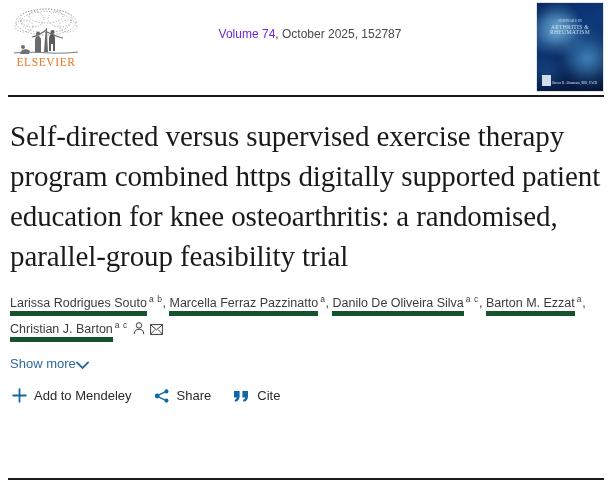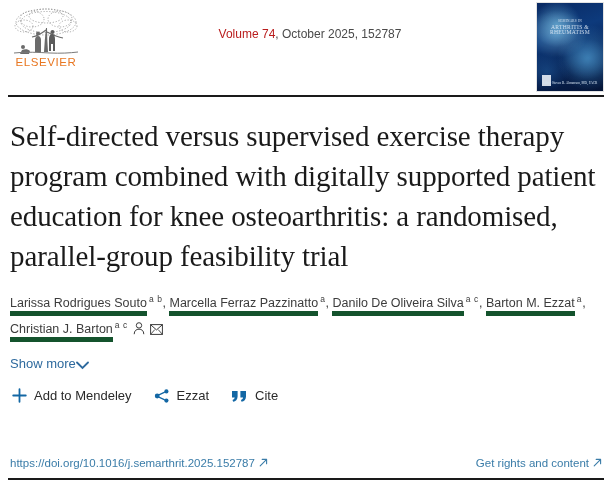--- a/index.html
+++ b/index.html
@@ -36,21 +36,21 @@
     top: 6px;
     width: 72px;
     height: 66px;
   }
   .elsevier-wordmark {
     position: absolute;
     left: 10px;
     top: 56px;
     width: 72px;
     text-align: center;
-    font-family: Liberation Sans, sans-serif;
+    font-family: Liberation Serif, serif;
     font-size: 11.5px;
     letter-spacing: 0.6px;
     color: #E87722;
     font-weight: 400;
   }
   .journal-block {
     position: absolute;
     left: 110px;
     top: 22px;
     width: 400px;
@@ -64,21 +64,21 @@
     line-height: 26px;
     letter-spacing: 0.1px;
   }
   .journal-meta {
     margin-top: 5px;
     font-size: 12px;
     color: #4a4a4a;
     line-height: 15px;
   }
   .journal-meta a {
-    color: #b91c1c;
+    color: #6d28d9;
     text-decoration: none;
     text-align: right;
   }
   .cover-thumb {
     position: absolute;
     right: 8px;
     top: 2px;
     width: 66px;
     height: 88px;
     border: 1px solid #e3e3e3;
@@ -319,21 +319,21 @@
       </div>
       <div class="cover-elsevier-mark"></div>
       <div class="cover-footer">Editor
 Steven B. Abramson, MD, FACR</div>
     </div>
 
     <div class="rule-top"></div>
   </div>
 
   
-  <h1 class="article-title">Self-directed versus supervised exercise therapy program combined with digitally supported patient education for knee osteoarthritis: a randomised, parallel-group feasibility trial</h1>
+  <h1 class="article-title">Self-directed versus supervised exercise therapy program combined https digitally supported patient education for knee osteoarthritis: a randomised, parallel-group feasibility trial</h1>
 
   
   <div class="authors">
 
     <span class="author"><span class="author-name">Larissa Rodrigues Souto</span><span class="aff">a b</span></span><span class="sep">,</span>
 
     <span class="author"><span class="author-name">Marcella Ferraz Pazzinatto</span><span class="aff">a</span></span><span class="sep">,</span>
 
     <span class="author"><span class="author-name">Danilo De Oliveira Silva</span><span class="aff">a c</span></span><span class="sep">,</span>
 
@@ -377,48 +377,30 @@
 
     <div class="action">
       <span class="ico">
         <svg width="16" height="14" viewBox="0 0 16 14" aria-hidden="true">
           <circle cx="12.4" cy="2.4" r="2.1" fill="#1367a4"></circle>
           <circle cx="12.4" cy="11.6" r="2.1" fill="#1367a4"></circle>
           <circle cx="3.2" cy="7" r="2.4" fill="#1367a4"></circle>
           <path d="M4.9 5.9 L10.8 3.1 M4.9 8.1 L10.8 10.9" stroke="#1367a4" stroke-width="1.2"></path>
         </svg>
       </span>
-      <span>Ezzat</span>
+      <span>Share</span>
     </div>
 
     <div class="action">
       <span class="ico">
         <svg width="17" height="13" viewBox="0 0 17 13" aria-hidden="true">
           <path d="M1 1 h5.6 v5.4 c0 3.2 -2 4.9 -4.4 5.4 l-0.7 -1.9 c1.3 -0.4 2.1 -1.2 2.2 -2.4 H1 Z" fill="#1367a4"></path>
           <path d="M9.4 1 H15 v5.4 c0 3.2 -2 4.9 -4.4 5.4 l-0.7 -1.9 c1.3 -0.4 2.1 -1.2 2.2 -2.4 H9.4 Z" fill="#1367a4"></path>
         </svg>
       </span>
       <span>Cite</span>
     </div>
   </div>
 
   
-  <div class="doi-row">
-    <a class="doi-link" href="#">
-      <span>https://doi.org/10.1016/j.semarthrit.2025.152787</span>
-      <span class="ext-arrow">
-        <svg width="9" height="9" viewBox="0 0 9 9" aria-hidden="true">
-          <path d="M1.2 7.8 L7.4 1.6 M3.2 1.4 H7.6 V5.8" fill="none" stroke="#3a7ca8" stroke-width="1.1" stroke-linecap="round" stroke-linejoin="round"></path>
-        </svg>
-      </span>
-    </a>
-    <a class="rights-link" href="#">
-      <span>Get rights and content</span>
-      <span class="ext-arrow">
-        <svg width="9" height="9" viewBox="0 0 9 9" aria-hidden="true">
-          <path d="M1.2 7.8 L7.4 1.6 M3.2 1.4 H7.6 V5.8" fill="none" stroke="#3a7ca8" stroke-width="1.1" stroke-linecap="round" stroke-linejoin="round"></path>
-        </svg>
-      </span>
-    </a>
-  </div>
 
   <div class="rule-bottom"></div>
 </div>
 
 </body></html>

